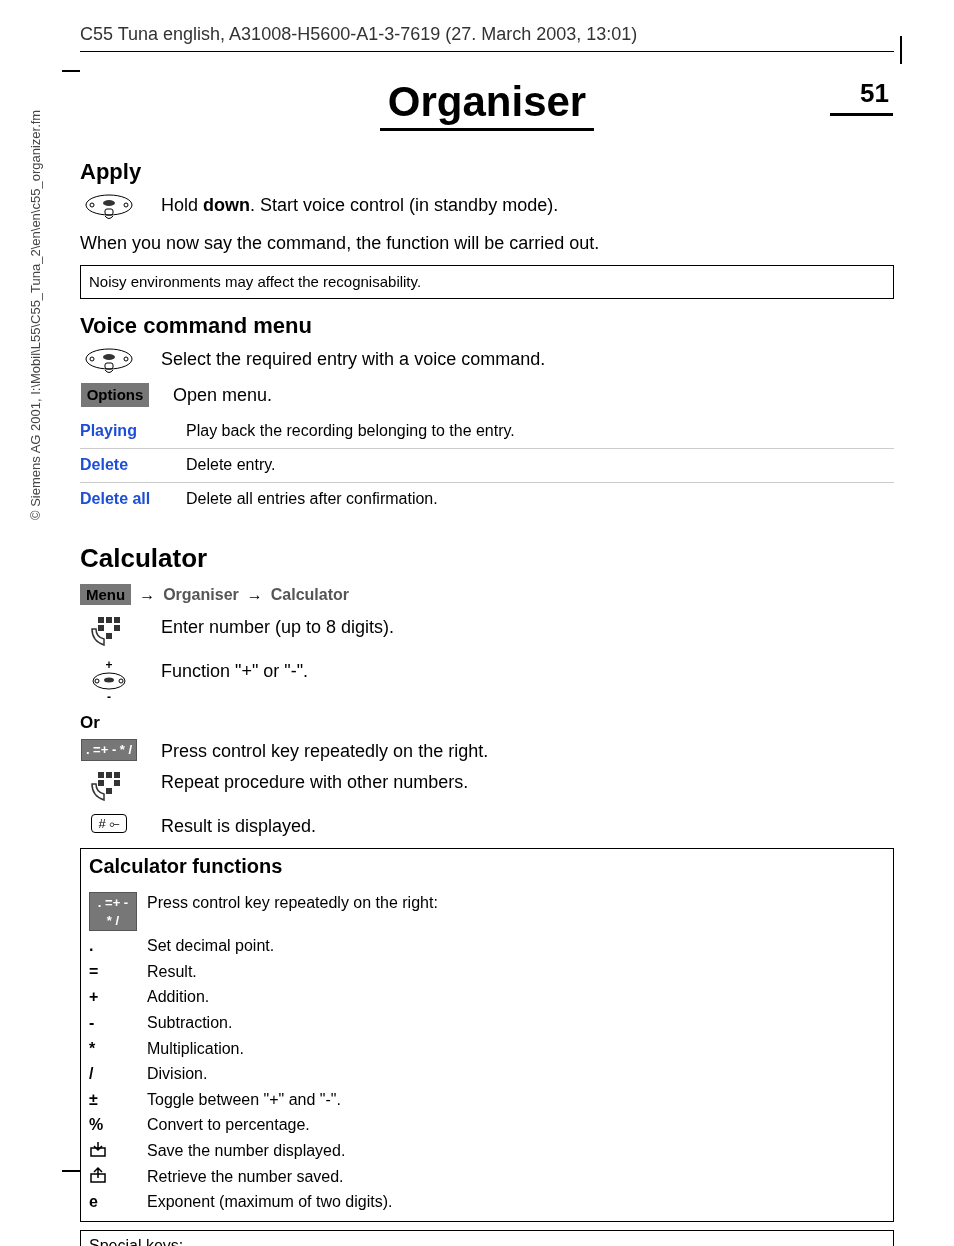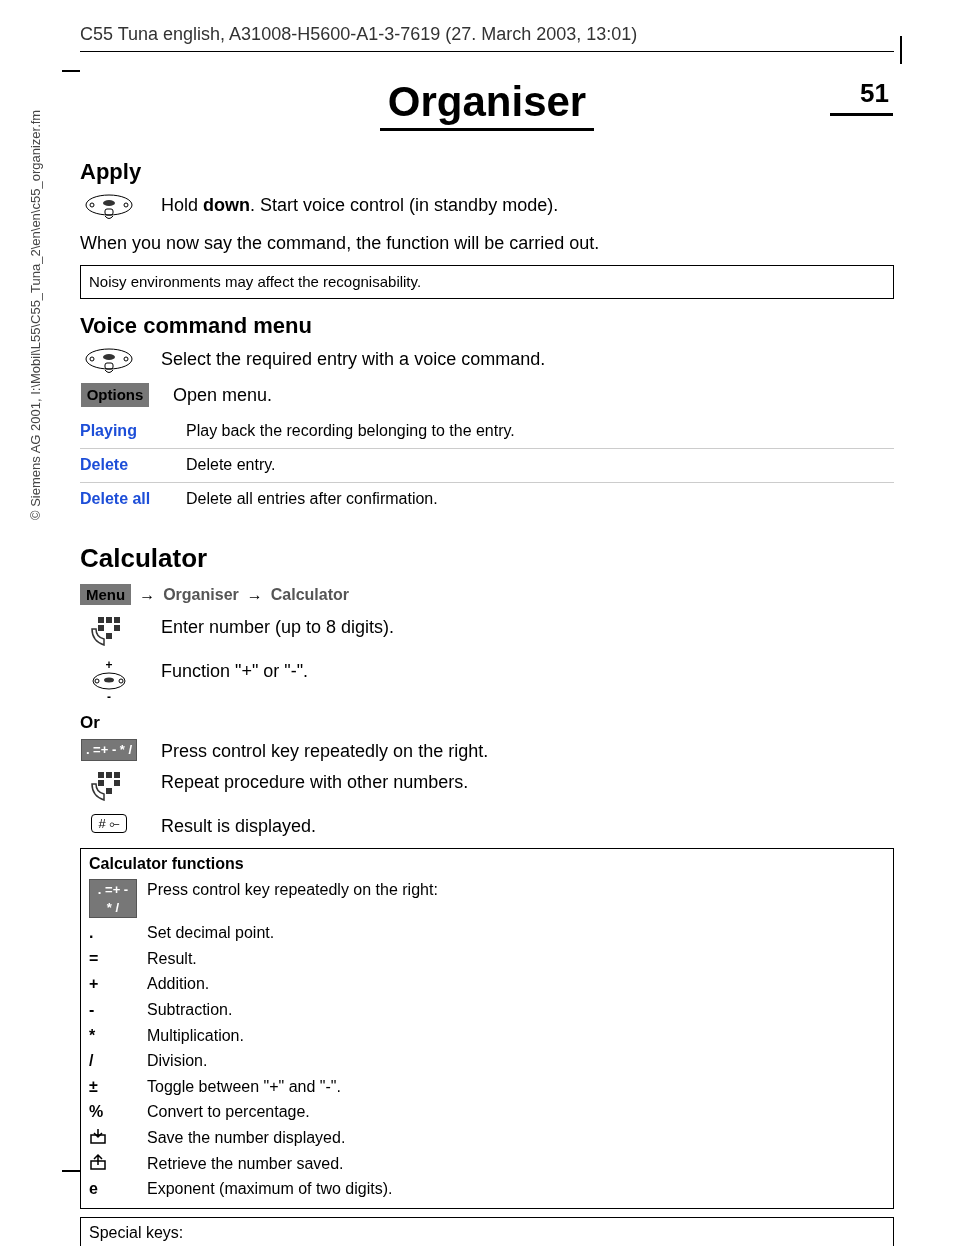--- a/index.html
+++ b/index.html
@@ -157,22 +157,22 @@
     font-size: 17px;
     margin-top: 10px;
   }
   .calc-box {
     border: 1px solid #000;
     margin-top: 10px;
     padding: 6px 8px;
   }
   .calc-box-title {
     font-weight: bold;
-    font-size: 16px;
-    margin-bottom: 4px;
+    font-size: 20px;
+    margin-bottom: 12px;
   }
   .func-row {
     display: flex;
     gap: 10px;
     font-size: 16px;
     line-height: 1.35;
     padding: 2px 0;
   }
   .func-row .sym {
     flex: 0 0 48px;

